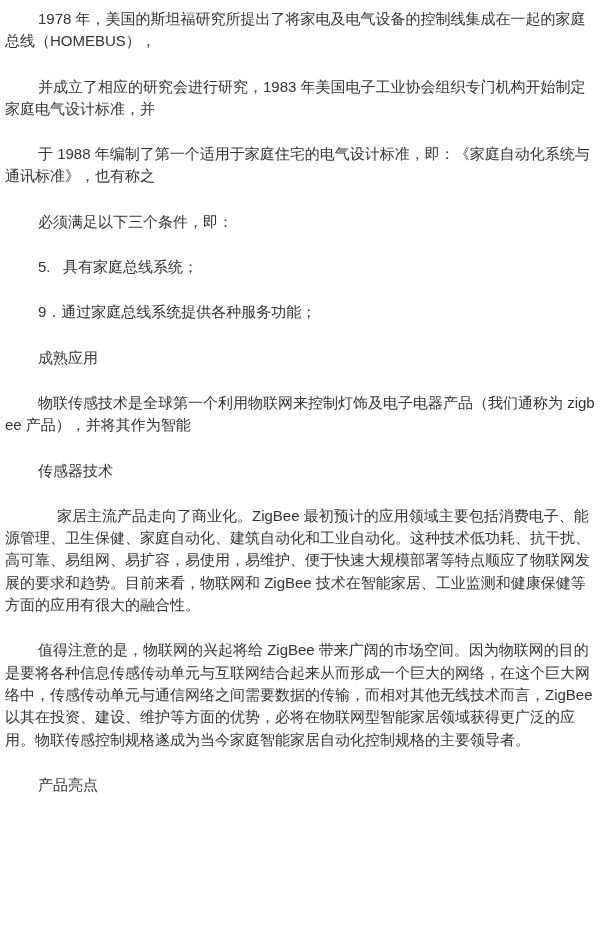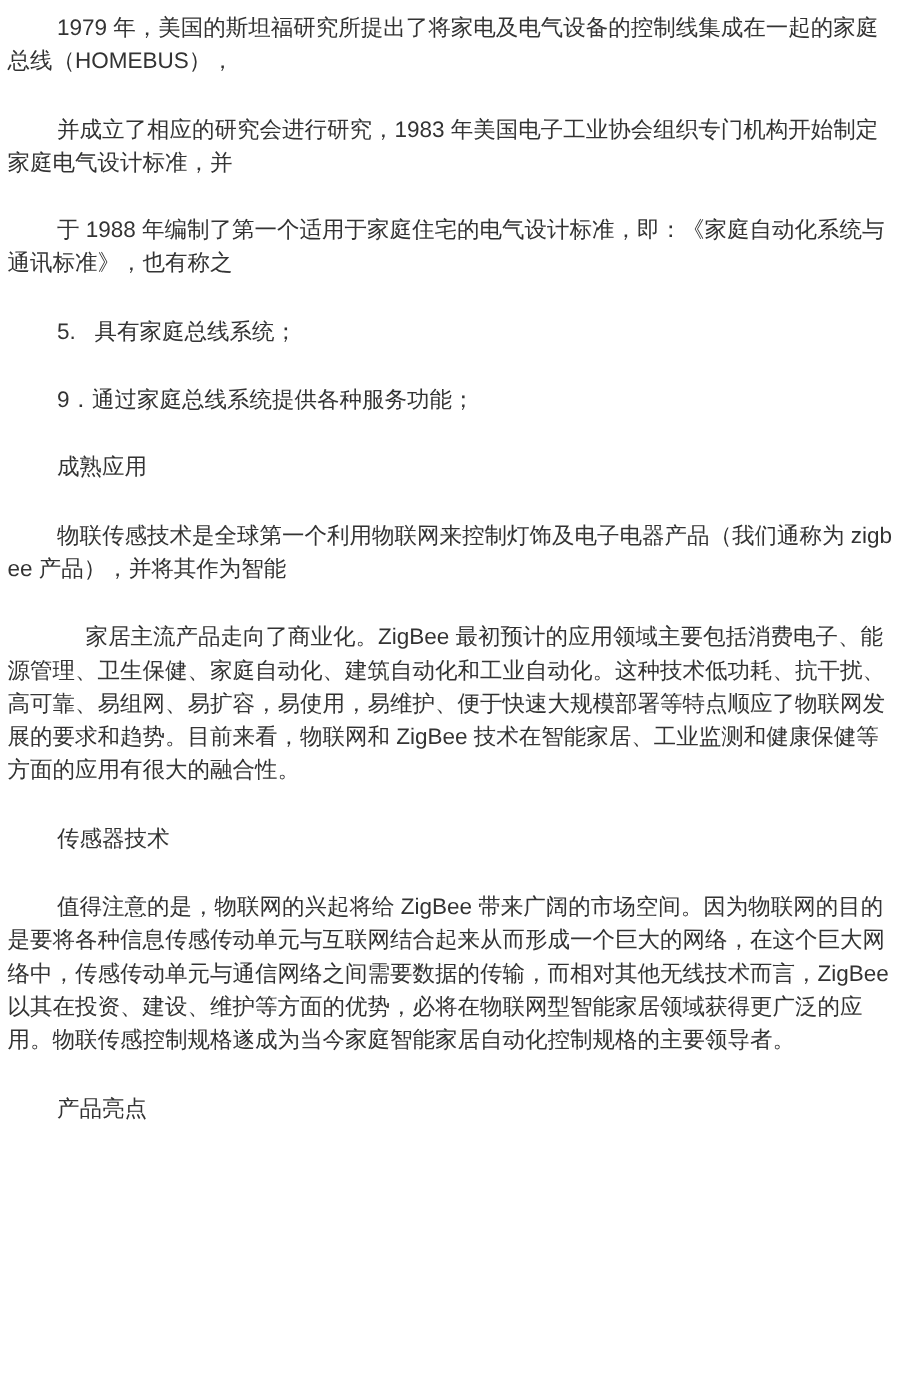--- a/index.html
+++ b/index.html
@@ -33,24 +33,25 @@
     margin: 0 0 23px 0;
     text-indent: 33px;
     font-weight: normal;
     white-space: pre-wrap;
   }
 </style>
 </head>
 <body>
 
 <div class="doc-page">
-  <p class="para">1979 年，美国的斯坦福研究所提出了将家电及电气设备的控制线集成在一起的家庭总线（HOMEBUS），</p>
+  <p class="para">1978 年，美国的斯坦福研究所提出了将家电及电气设备的控制线集成在一起的家庭总线（HOMEBUS），</p>
   <p class="para">并成立了相应的研究会进行研究，1983 年美国电子工业协会组织专门机构开始制定家庭电气设计标准，并</p>
   <p class="para">于 1988 年编制了第一个适用于家庭住宅的电气设计标准，即：《家庭自动化系统与通讯标准》，也有称之</p>
+  <p class="para">必须满足以下三个条件，即：</p>
   <p class="para">5.   具有家庭总线系统；</p>
   <p class="para">9．通过家庭总线系统提供各种服务功能；</p>
   <p class="heading">成熟应用</p>
   <p class="para">物联传感技术是全球第一个利用物联网来控制灯饰及电子电器产品（我们通称为 zigbee 产品），并将其作为智能</p>
+  <p class="para">传感器技术</p>
   <p class="para indent-wide">家居主流产品走向了商业化。ZigBee 最初预计的应用领域主要包括消费电子、能源管理、卫生保健、家庭自动化、建筑自动化和工业自动化。这种技术低功耗、抗干扰、高可靠、易组网、易扩容，易使用，易维护、便于快速大规模部署等特点顺应了物联网发展的要求和趋势。目前来看，物联网和 ZigBee 技术在智能家居、工业监测和健康保健等方面的应用有很大的融合性。</p>
-  <p class="para">传感器技术</p>
   <p class="para">值得注意的是，物联网的兴起将给 ZigBee 带来广阔的市场空间。因为物联网的目的是要将各种信息传感传动单元与互联网结合起来从而形成一个巨大的网络，在这个巨大网络中，传感传动单元与通信网络之间需要数据的传输，而相对其他无线技术而言，ZigBee 以其在投资、建设、维护等方面的优势，必将在物联网型智能家居领域获得更广泛的应用。物联传感控制规格遂成为当今家庭智能家居自动化控制规格的主要领导者。</p>
   <p class="heading">产品亮点</p>
 </div>
 
 </body></html>

